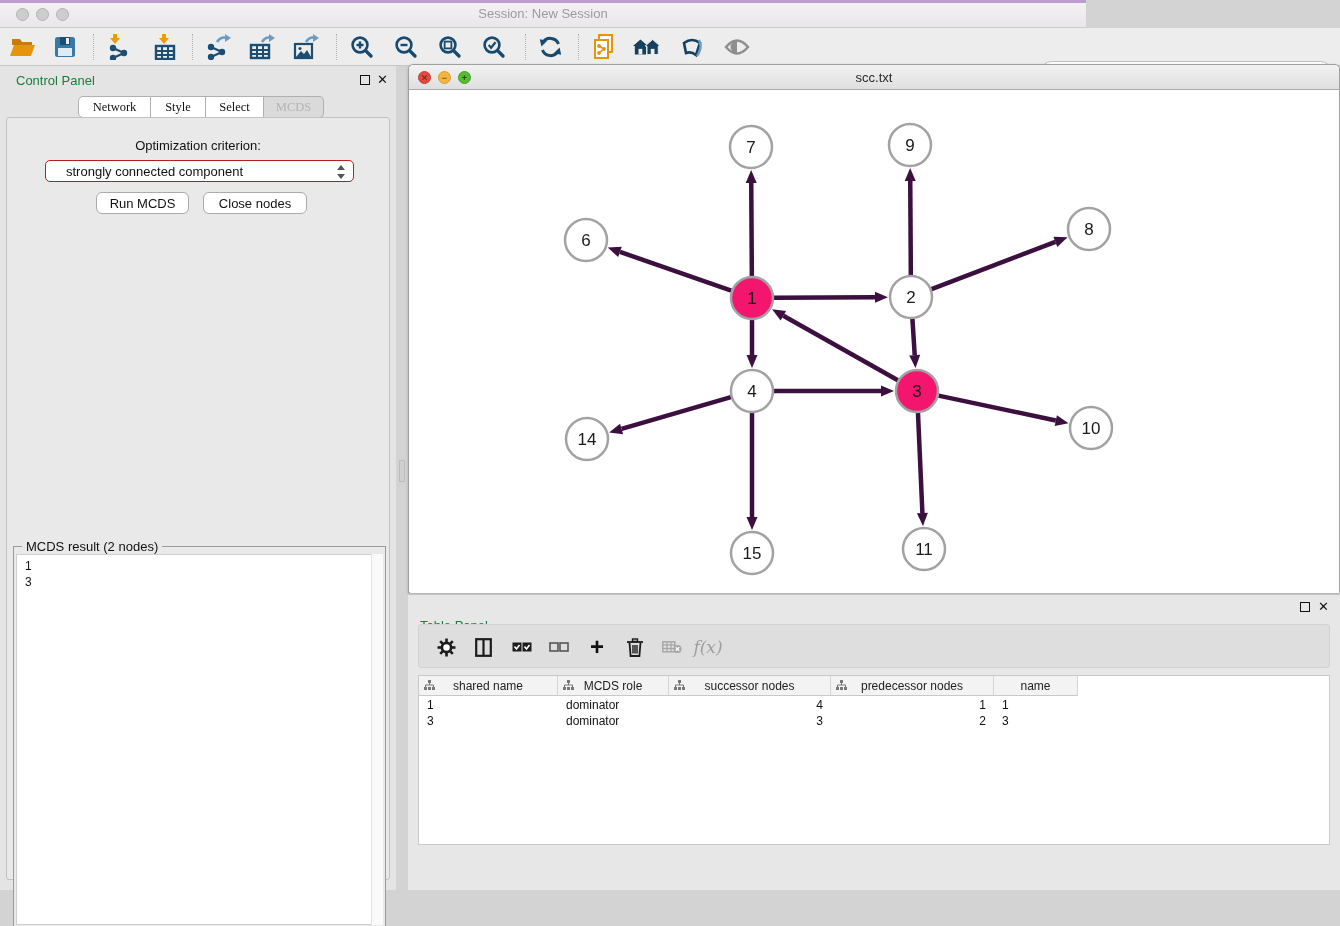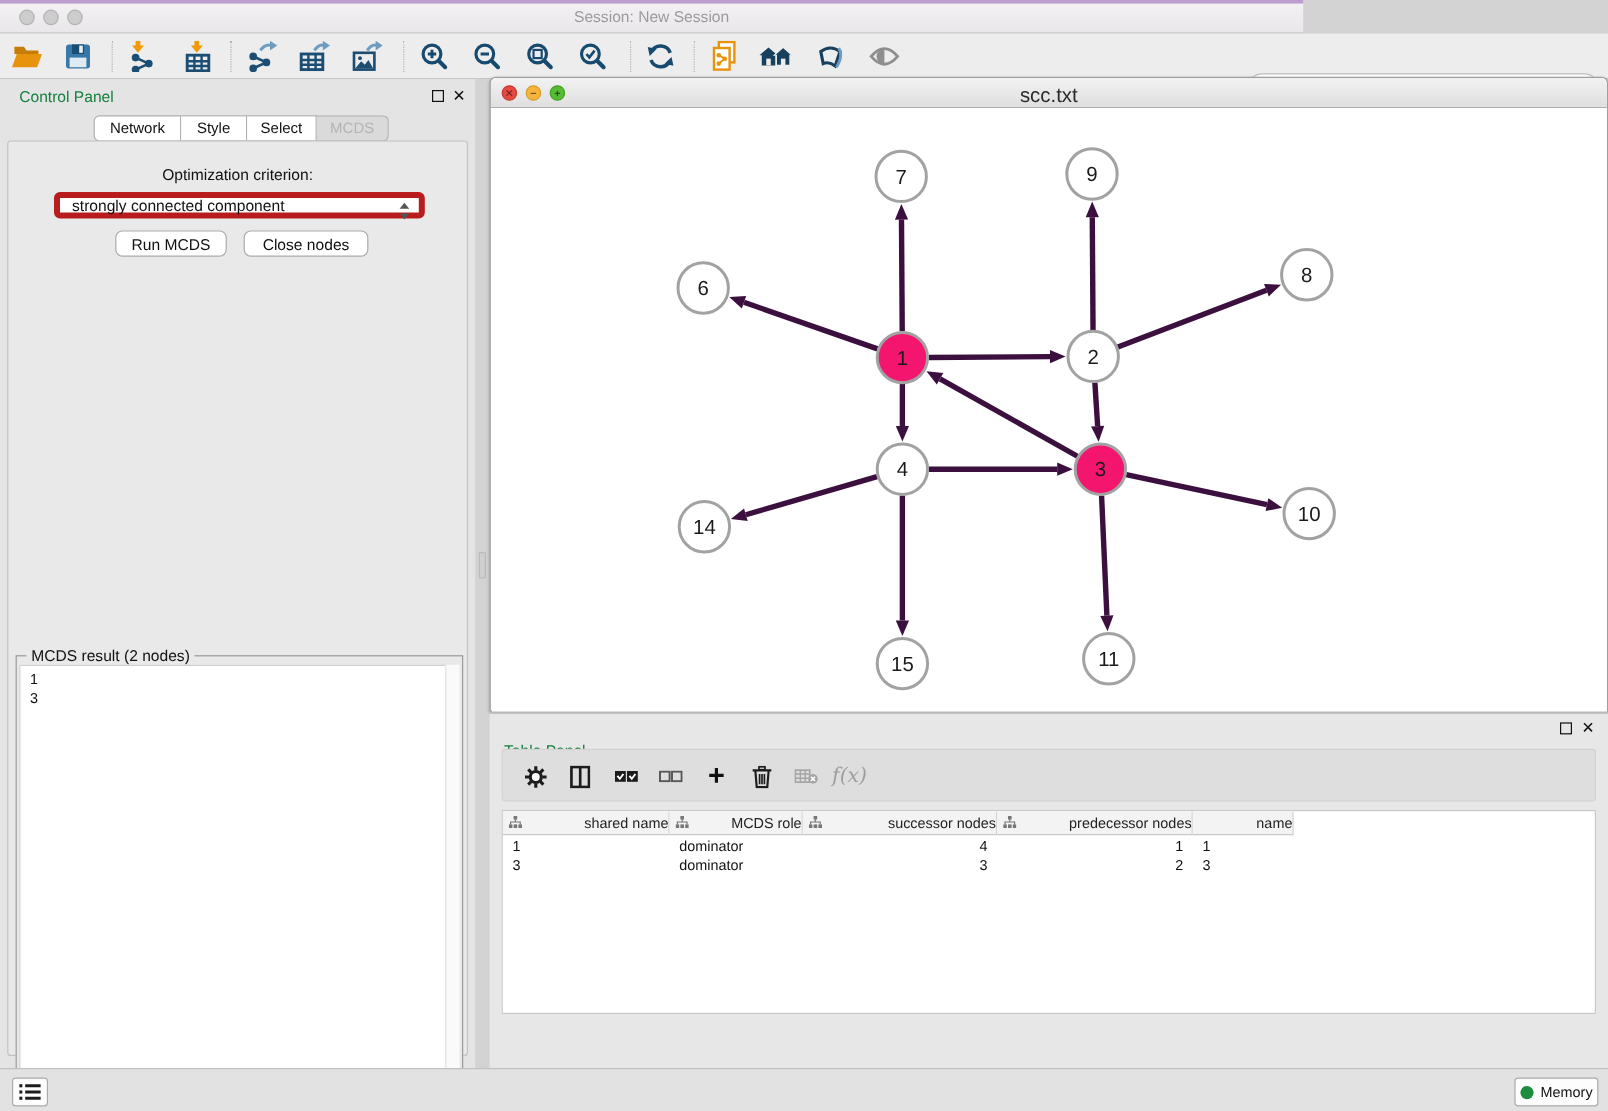--- a/index.html
+++ b/index.html
@@ -25,33 +25,33 @@
   .searchbox { position:absolute; left:1040px; top:33px; width:292px; height:23px;
     background:#fff; border:1px solid #bdbdbd; border-radius:12px; display:flex; align-items:center; padding-left:7px; }
   .searchbox input { border:none; outline:none; background:transparent; font-size:12px; width:255px; margin-left:4px; font-family:inherit; }
 
   
   .control-panel { position:absolute; left:0; top:66px; width:396px; height:824px; background:#e4e4e4; }
   .panel-title { position:absolute; left:16px; top:7px; font-size:13px; color:#15803d; }
   .float-btn { position:absolute; width:10px; height:10px; border:1.6px solid #111; top:9px; }
   .close-btn { position:absolute; top:6px; font-size:13px; font-weight:bold; color:#111; }
 
-  .seg-tabs { position:absolute; display:flex; }
+  .seg-tabs { position:absolute; display:flex;font-family:Liberation Serif, serif; }
   .seg-tab { height:22px; background:#fff; border:1px solid #b0b0b0; border-left:none;
     font-size:12.5px; color:#111; display:flex; align-items:center; justify-content:center; cursor:default; }
   .seg-tab:first-child { border-left:1px solid #b0b0b0; border-radius:5px 0 0 5px; }
   .seg-tab:last-child { border-radius:0 5px 5px 0; }
   .seg-tab.active { background:#dadada; color:#b4b4b4; }
 
   .cp-content { position:absolute; left:6px; top:51px; width:384px; height:763px;
     background:#e9e9e9; border:1px solid #c2c2c2; border-radius:3px; }
   .opt-label { position:absolute; left:0; top:20px; width:100%; text-align:center; font-size:13px; color:#111; }
   .opt-select { position:absolute; left:38px; top:42px; width:309px; height:22px; background:#fff;
-    border:5px solid #b91c1c; border-radius:5px; font-size:13px; color:#111;
-    display:flex; align-items:center; padding-left:10px; }
+    border:1px solid #b91c1c; border-radius:5px; font-size:13px; color:#111;
+    display:flex; align-items:center; padding-left:20px; }
   .stepper { position:absolute; right:8px; top:3px; width:9px; height:16px; }
   .stepper::before { content:""; position:absolute; left:1px; top:1px;
     border-left:4px solid transparent; border-right:4px solid transparent; border-bottom:5px solid #555; }
   .stepper::after { content:""; position:absolute; left:1px; bottom:1px;
     border-left:4px solid transparent; border-right:4px solid transparent; border-top:5px solid #555; }
   .cp-btn { position:absolute; top:74px; height:22px; background:#fff; border:1px solid #ababab;
     border-radius:6px; font-size:13px; color:#111; display:flex; align-items:center; justify-content:center; }
 
   .result-box { position:absolute; left:6px; top:428px; width:373px; height:382px;
     border:1px solid #9a9a9a; background:#e9e9e9; }
@@ -63,37 +63,37 @@
   .v-splitter { position:absolute; left:399px; top:460px; width:6px; height:22px;
     background:#cfcfcf; border:1px solid #bbb; border-radius:1px; }
 
   
   .net-window { position:absolute; left:408px; top:64px; width:932px; height:529px;
     background:#fff; border:1px solid #9f9f9f; border-radius:5px 5px 0 0; box-shadow:0 1px 3px rgba(0,0,0,.2); }
   .net-titlebar { position:absolute; left:0; top:0; width:100%; height:25px;
     background:linear-gradient(#f2f2f2,#dfdfdf); border-bottom:1px solid #ababab; border-radius:5px 5px 0 0; }
   .nt-dot { position:absolute; top:6px; width:13px; height:13px; border-radius:50%;
     font-size:9px; font-weight:bold; color:rgba(0,0,0,.55); text-align:center; line-height:12px; }
-  .nt-title { position:absolute; top:5px; left:0; width:100%; text-align:center; font-size:17px; color:#2a2a2a; }
+  .nt-title { position:absolute; top:5px; left:0; width:100%; text-align:center; font-size:13px; color:#2a2a2a; }
   .net-canvas { position:absolute; left:1px; top:25px; width:929px; height:503px; background:#fff; overflow:hidden; }
 
   
   .table-panel { position:absolute; left:408px; top:595px; width:932px; height:295px; background:#e7e7e7; }
   .tp-toolbar { position:absolute; left:10px; top:29px; width:912px; height:44px;
     background:#dedede; border:1px solid #d2d2d2; border-radius:3px; }
   .tp-icon { position:absolute; top:8px; width:30px; height:28px; display:flex; align-items:center; justify-content:center; color:#1c1c1c; }
   .tp-icon.disabled { color:#a5a5a5; }
   .fx { font-family:"DejaVu Serif","Liberation Serif",serif; font-style:italic; font-size:17px; color:#9e9e9e; }
   .plus-glyph { font-size:24px; font-weight:bold; color:#111; line-height:20px; }
 
   .tp-table { position:absolute; left:10px; top:80px; width:912px; height:170px; background:#fff;
     border:1px solid #c9c9c9; overflow:hidden; }
   .tbl-header { position:absolute; left:0; top:0; height:20px; display:flex; }
   .th-cell { position:relative; height:20px; background:#f3f3f3; border-right:1px solid #d4d4d4;
-    border-bottom:1px solid #c9c9c9; display:flex; align-items:center; justify-content:flex-end;
+    border-bottom:1px solid #c9c9c9; display:flex; align-items:center; justify-content:center;
     font-size:12px; color:#222; }
   .th-tree { position:absolute; left:5px; top:4px; }
   .tbl-row { position:absolute; left:0; height:16px; display:flex; font-size:12px; color:#111; }
   .td-cell { height:16px; display:flex; align-items:center; padding:0 8px; }
   .td-right { justify-content:flex-end; }
 
   .tp-tabs { position:absolute; top:270px; display:flex; }
 
   
   .status-bar { position:absolute; left:0; top:890px; width:1340px; height:36px;
@@ -493,30 +493,14 @@
         <div class="td-cell" style="width:139px">3</div>
         <div class="td-cell" style="width:111px">dominator</div>
         <div class="td-cell td-right" style="width:162px">3</div>
         <div class="td-cell td-right" style="width:163px">2</div>
         <div class="td-cell" style="width:84px">3</div>
       </div>
     </div>
 
   </div>
 
-  <div class="status-bar">
-    <div class="sb-btn" style="left:10px; width:30px;">
-      <svg width="18" height="14" viewBox="0 0 18 14">
-        <rect x="0" y="0.5" width="2.6" height="2.6" fill="#1c1c1c"></rect>
-          <line x1="5" y1="1.8" x2="18" y2="1.8" stroke="#1c1c1c" stroke-width="2.4"></line>
-        <rect x="0" y="5.7" width="2.6" height="2.6" fill="#1c1c1c"></rect>
-          <line x1="5" y1="7" x2="18" y2="7" stroke="#1c1c1c" stroke-width="2.4"></line>
-        <rect x="0" y="10.9" width="2.6" height="2.6" fill="#1c1c1c"></rect>
-          <line x1="5" y1="12.2" x2="18" y2="12.2" stroke="#1c1c1c" stroke-width="2.4"></line>
-      </svg>
-    </div>
-    <div class="sb-btn" style="left:1262px; width:70px;">
-      <span class="memory-dot"></span>
-      <span class="memory-label">Memory</span>
-    </div>
-  </div>
 
 </div>
 
 </body></html>

